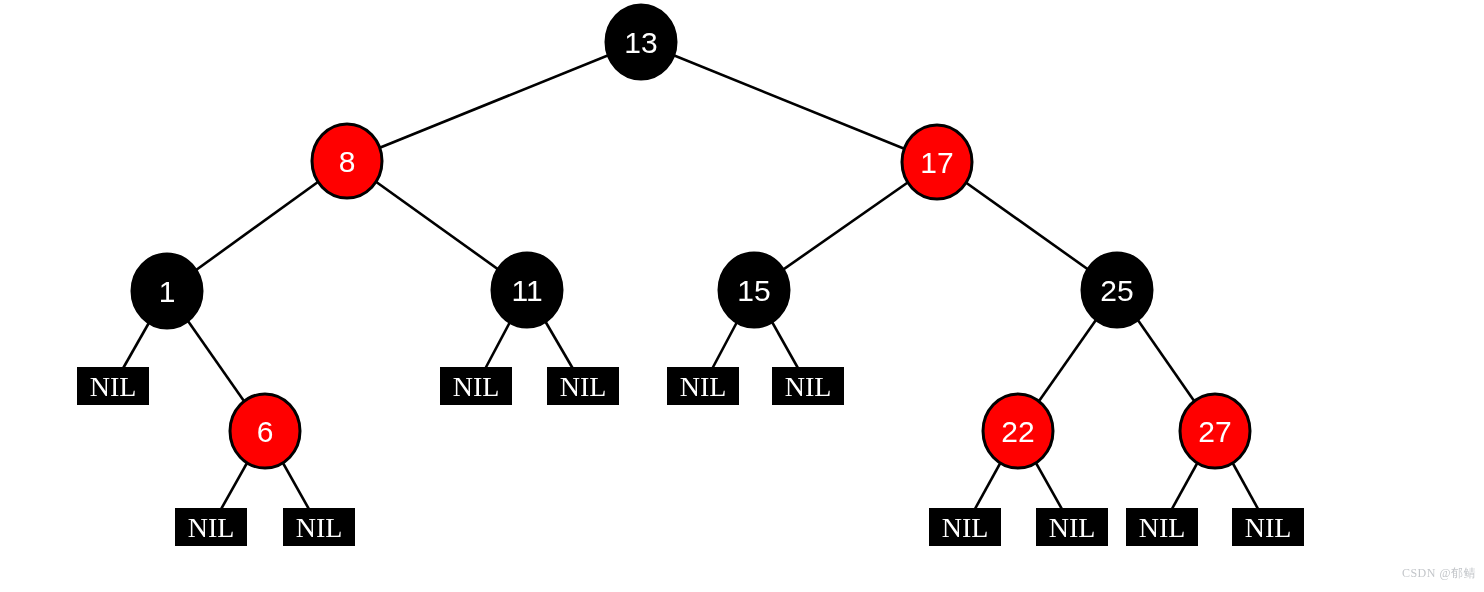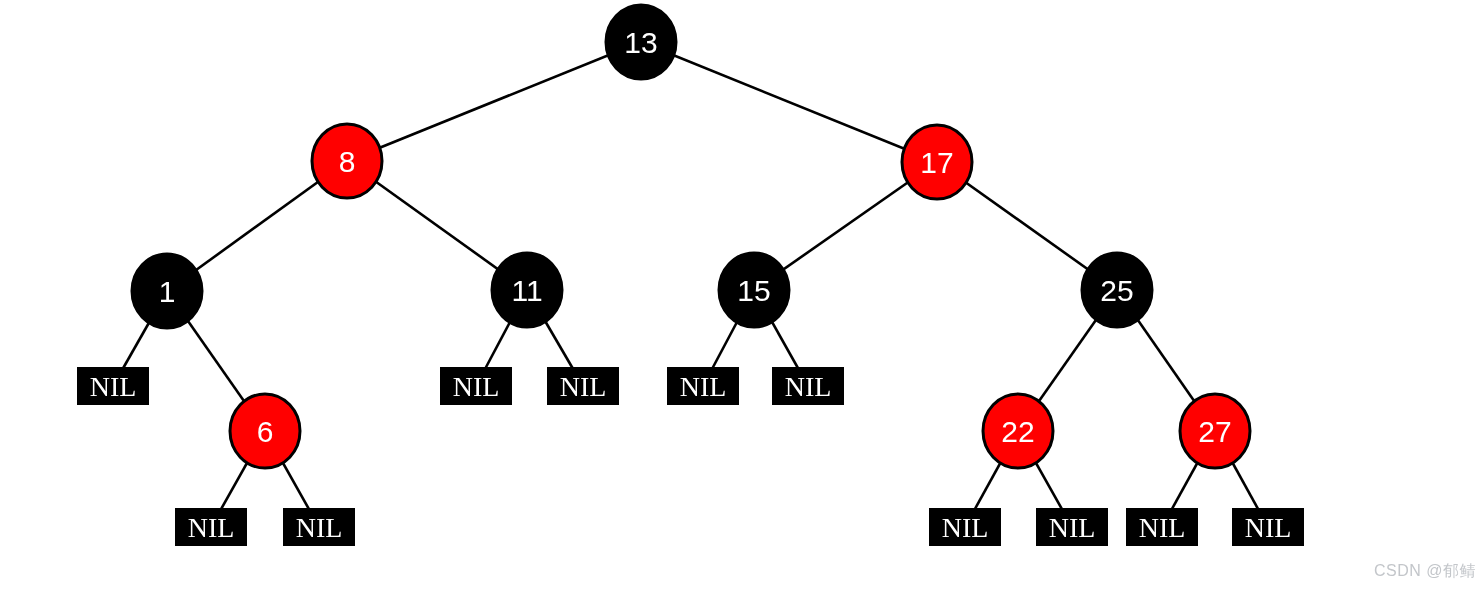--- a/index.html
+++ b/index.html
@@ -42,22 +42,22 @@
     fill: #ffffff;
     font-family: "Liberation Serif", serif;
     font-size: 28px;
     text-anchor: middle;
   }
   .watermark {
     position: absolute;
     right: 8px;
     bottom: 10px;
     color: #c3c6ca;
-    font-family: Liberation Sans, sans-serif;
-    font-size: 16px;
+    font-family: Liberation Serif, serif;
+    font-size: 12px;
     letter-spacing: 0.5px;
     user-select: none;
   }
 </style>
 </head>
 <body>
 
 <div class="stage">
   <svg id="tree-svg" width="1484" height="592" viewBox="0 0 1484 592" xmlns="http://www.w3.org/2000/svg">
       <line x1="641" y1="42" x2="347" y2="161" class="edge" stroke="#000000"></line>

